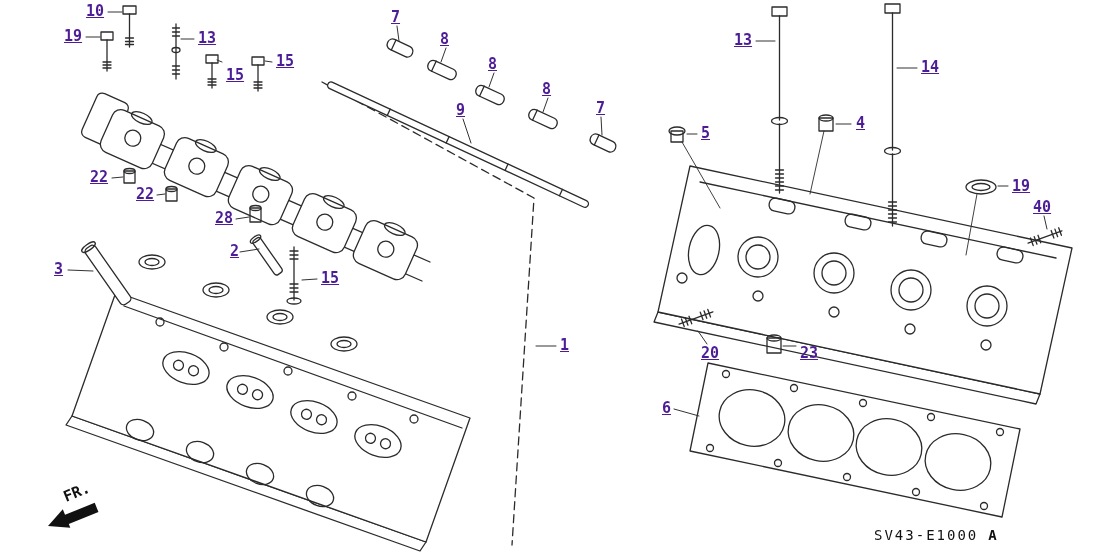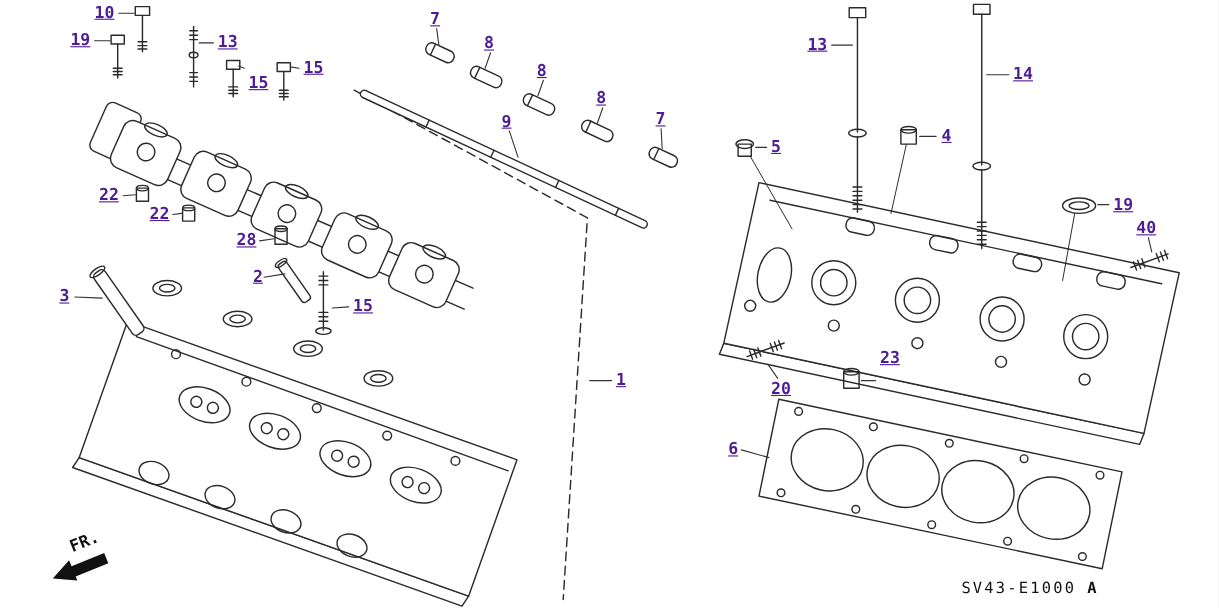--- a/index.html
+++ b/index.html
@@ -353,21 +353,21 @@
     <div class="co" style="left:1012px;top:179px">19</div>
     <div class="co" style="left:1033px;top:200px">40</div>
     <div class="co" style="left:90px;top:170px">22</div>
     <div class="co" style="left:136px;top:187px">22</div>
     <div class="co" style="left:215px;top:211px">28</div>
     <div class="co" style="left:230px;top:244px">2</div>
     <div class="co" style="left:54px;top:262px">3</div>
     <div class="co" style="left:321px;top:271px">15</div>
     <div class="co" style="left:560px;top:338px">1</div>
     <div class="co" style="left:701px;top:346px">20</div>
-    <div class="co" style="left:800px;top:318px">23</div>
+    <div class="co" style="left:800px;top:346px">23</div>
     <div class="co" style="left:662px;top:401px">6</div>
   </div>
 
   <div class="code">
     <span>SV43-E1000</span><span class="sfx">A</span>
   </div>
 
 </div>
 
 </body></html>

